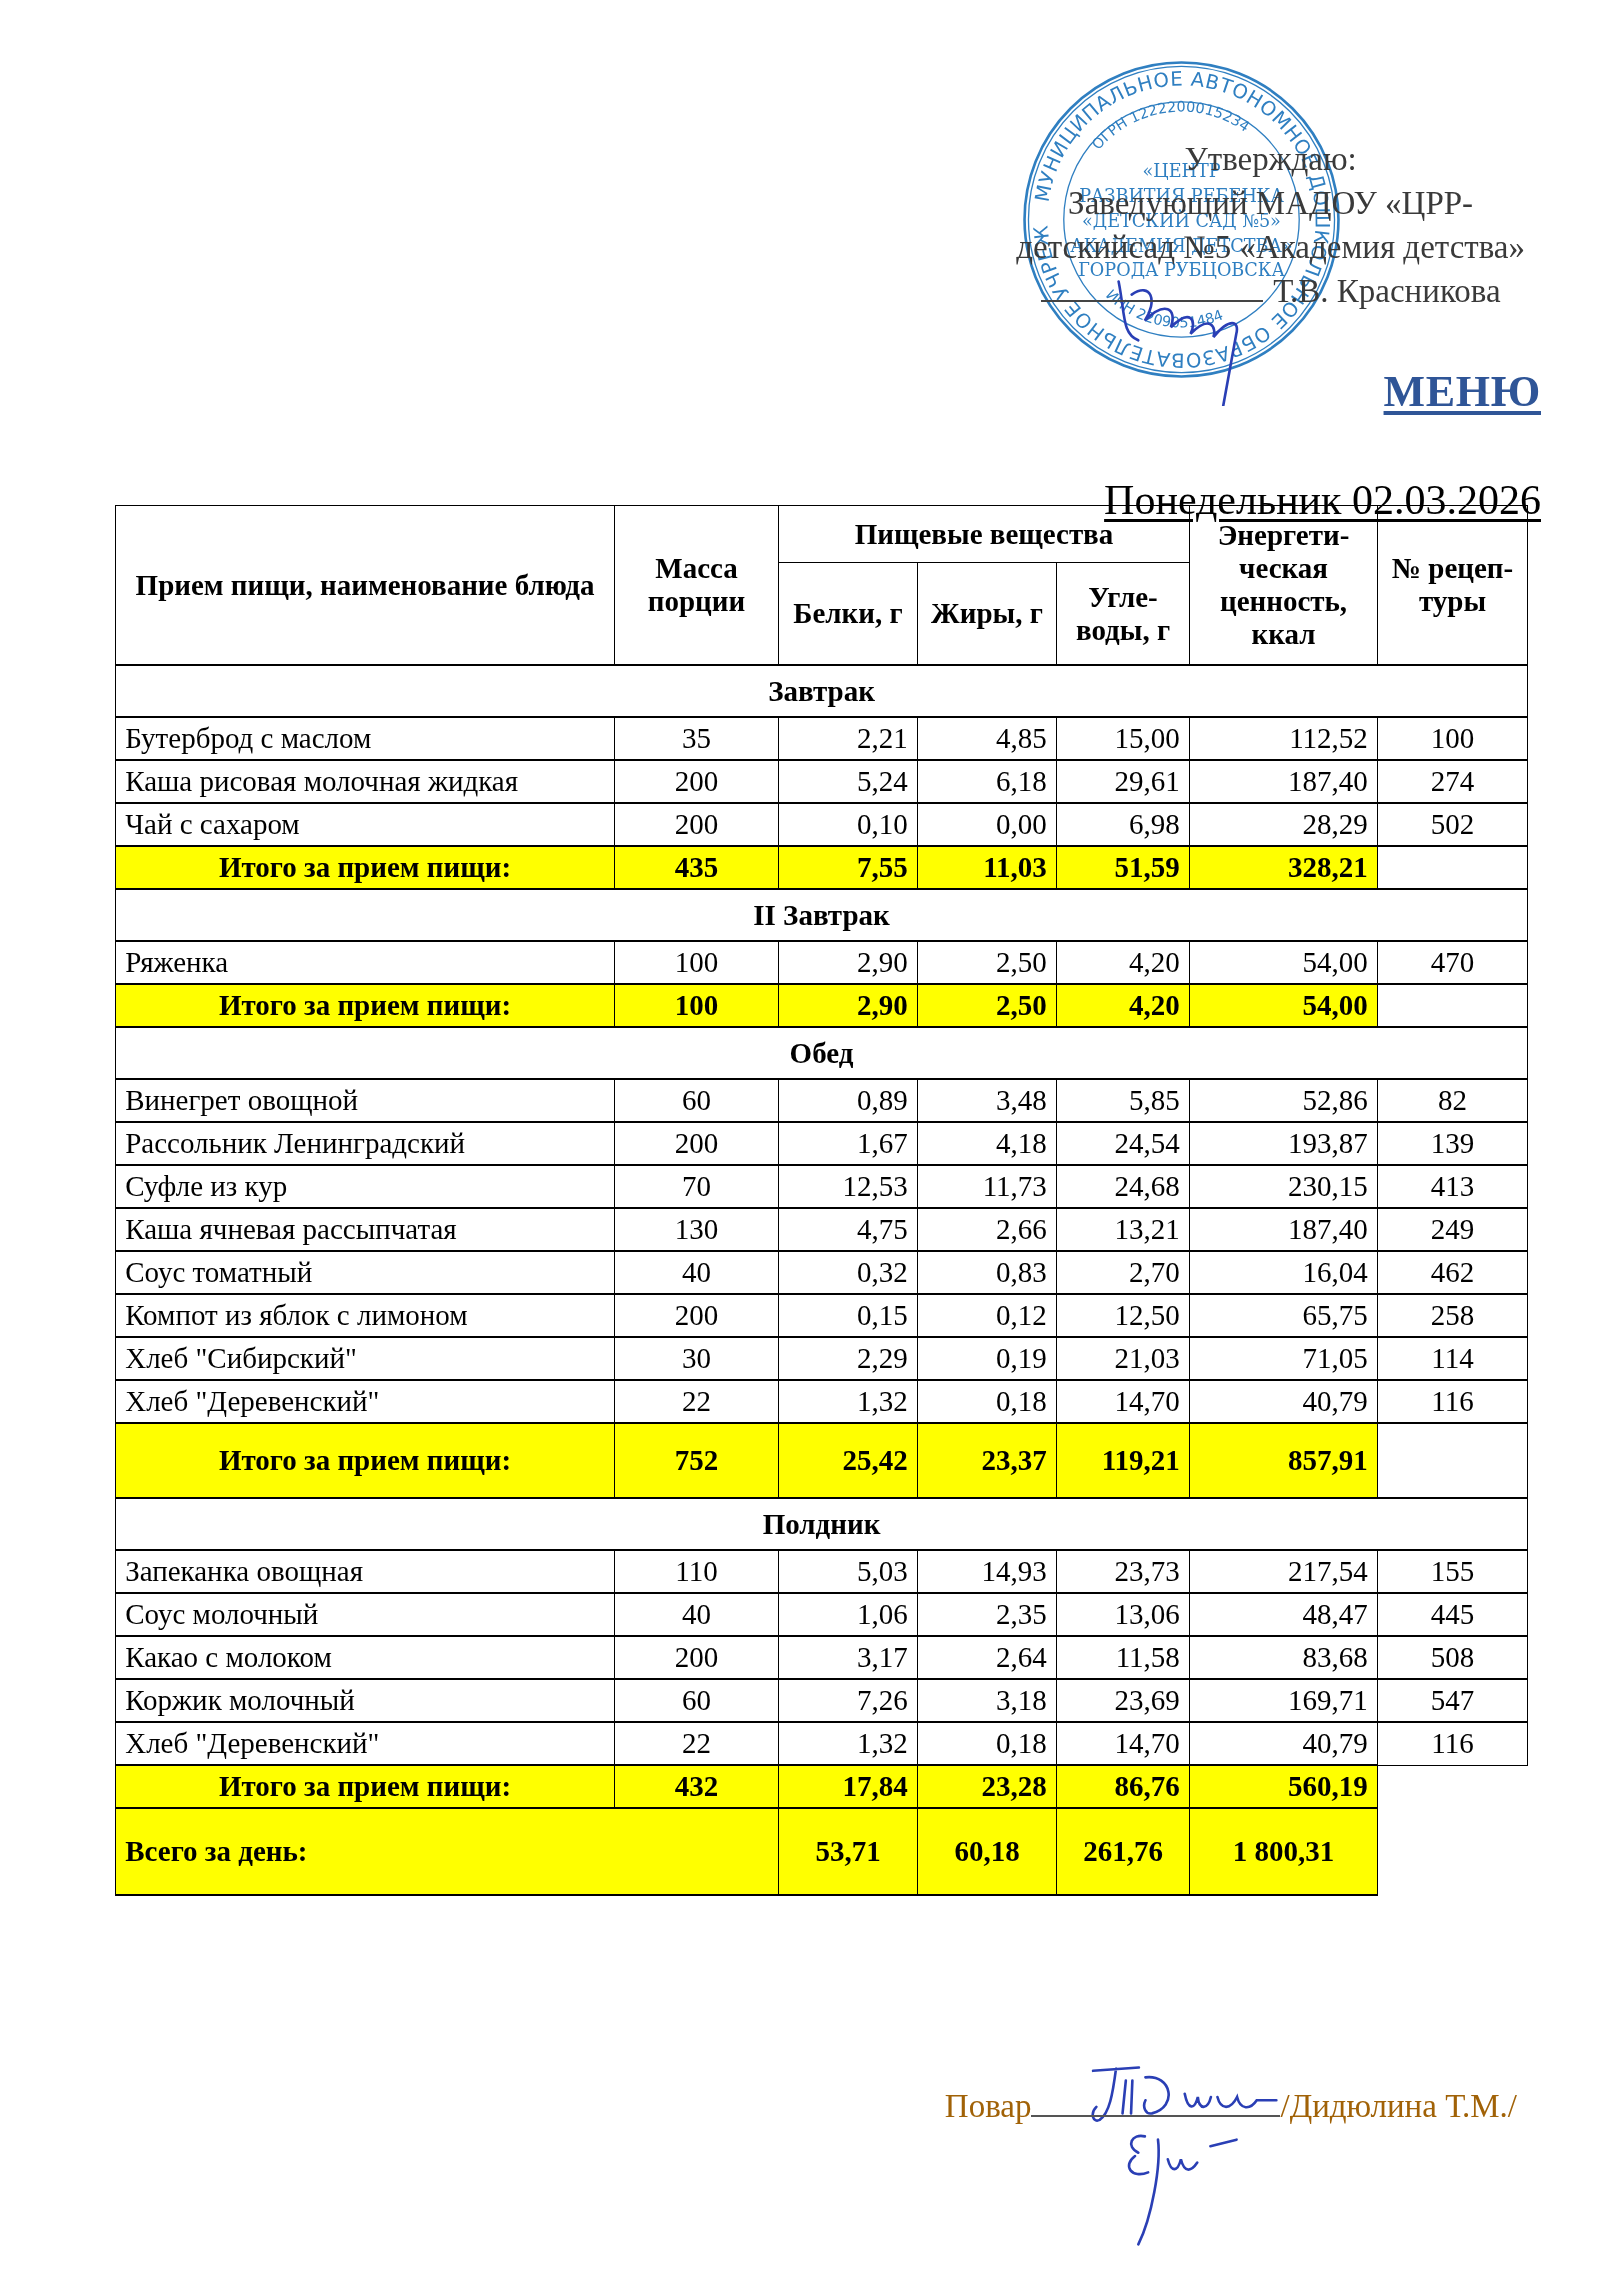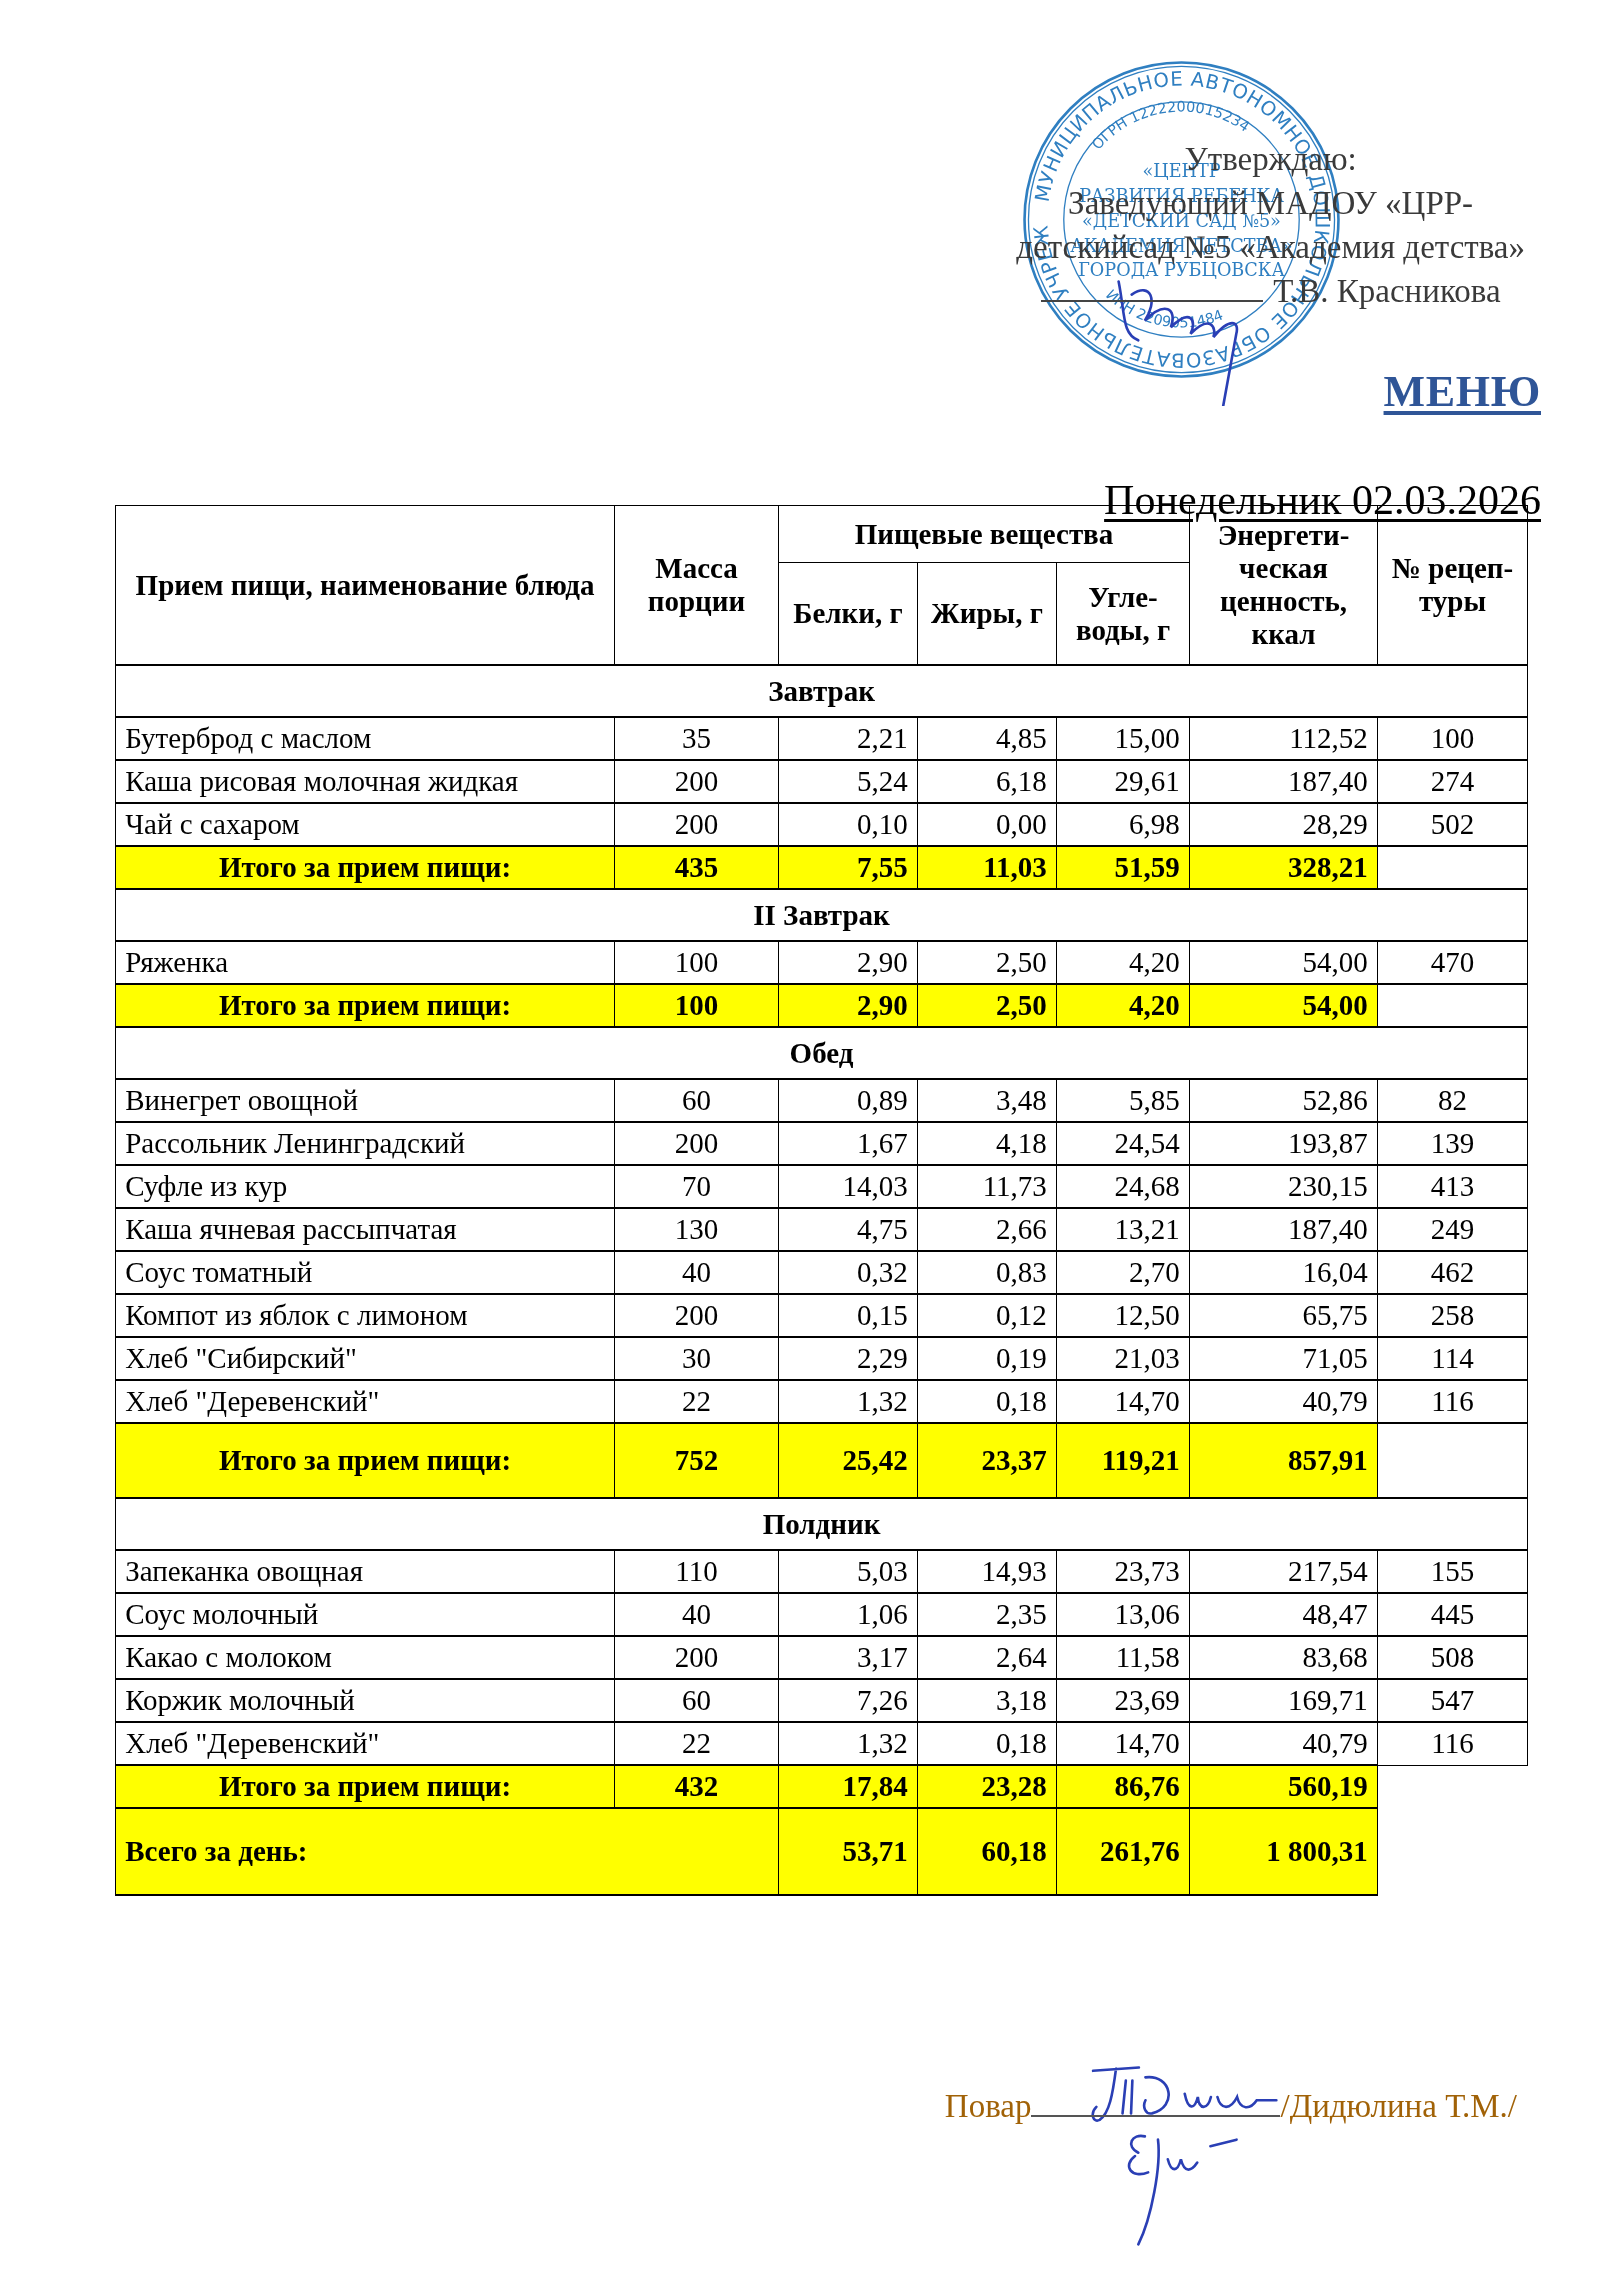--- a/index.html
+++ b/index.html
@@ -39,21 +39,21 @@
   table.menu tr.item td.num { text-align: right; }
   table.menu tr.item td.mass, table.menu tr.item td.rec { text-align: center; }
   table.menu tr.total td { height: 41px; font-weight: bold; border-top: 2px solid #000; border-bottom: 2px solid #000; }
   table.menu tr.total td.hl { background: #ffff00; text-align: center; }
   table.menu tr.total td.num { text-align: right; }
   table.menu tr.total td.mass { text-align: center; }
   table.menu tr.total.tall td { height: 73px; }
   table.menu tr.total td.blank { background: #fff; }
   table.menu tr.total td.noborder { border: none; background: transparent; }
   table.menu tr.grand td { height: 85px; font-weight: bold; background: #ffff00; border-top: 2px solid #000; border-bottom: 2.6px solid #000; }
-  table.menu tr.grand td.num { text-align: right; }
+  table.menu tr.grand td.num { text-align: center; }
   table.menu tr.grand td.noborder { background: transparent; border: none; }
 
   
   .signers { position: absolute; right: 106px; top: 2081px; text-align: right; font-size: 33px; line-height: 51px; color: #a16207; }
   .signers .row { display: block; white-space: nowrap; }
   .signers .blank { display: inline-block; border-bottom: 2px solid #555; height: 26px; vertical-align: baseline; }
   .signers .blank.w1 { width: 249px; }
   .signers .blank.w2 { width: 216px; }
   .sig-cook { position: absolute; left: 1080px; top: 2061px; width: 216px; height: 72px; }
   .sig-calc { position: absolute; left: 1112px; top: 2120px; width: 164px; height: 131px; }
@@ -204,21 +204,21 @@
         <td class="mass">200</td>
         <td class="num">1,67</td>
         <td class="num">4,18</td>
         <td class="num">24,54</td>
         <td class="num">193,87</td>
         <td class="rec">139</td>
       </tr>
       <tr class="item">
         <td class="name">Суфле из кур</td>
         <td class="mass">70</td>
-        <td class="num">14,03</td>
+        <td class="num">12,53</td>
         <td class="num">11,73</td>
         <td class="num">24,68</td>
         <td class="num">230,15</td>
         <td class="rec">413</td>
       </tr>
       <tr class="item">
         <td class="name">Каша ячневая рассыпчатая</td>
         <td class="mass">130</td>
         <td class="num">4,75</td>
         <td class="num">2,66</td>

